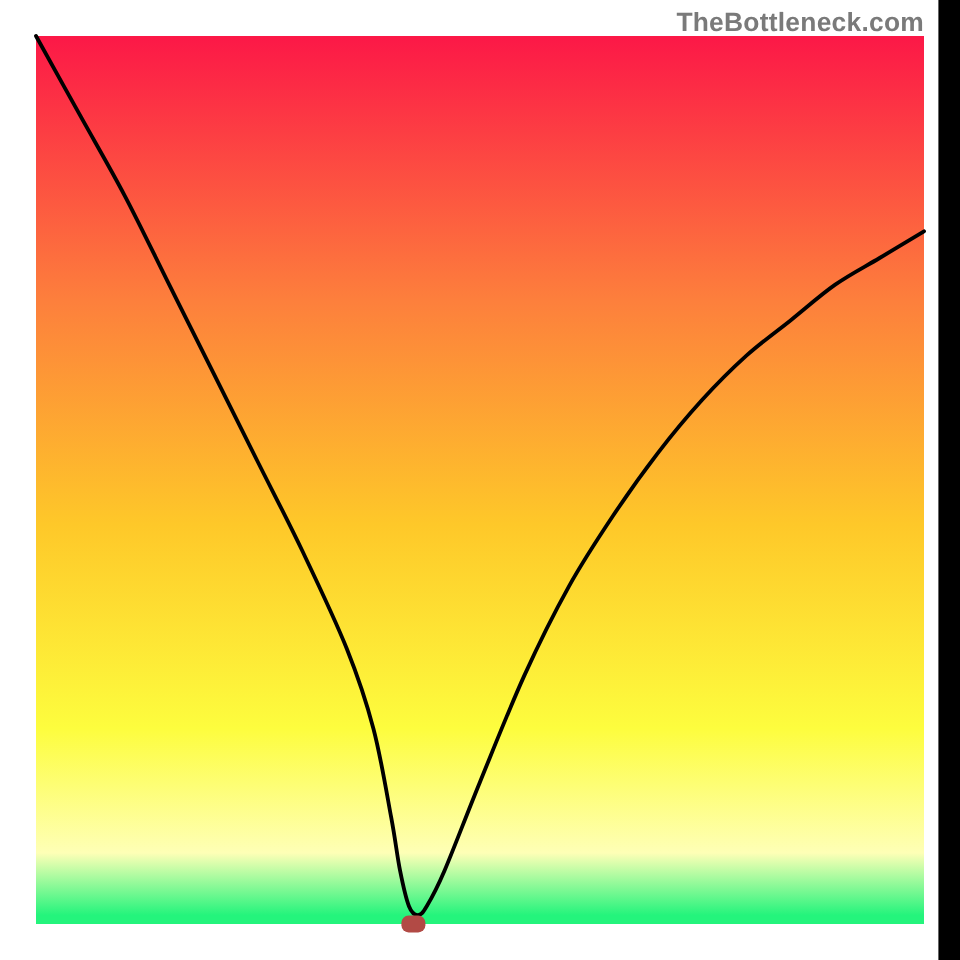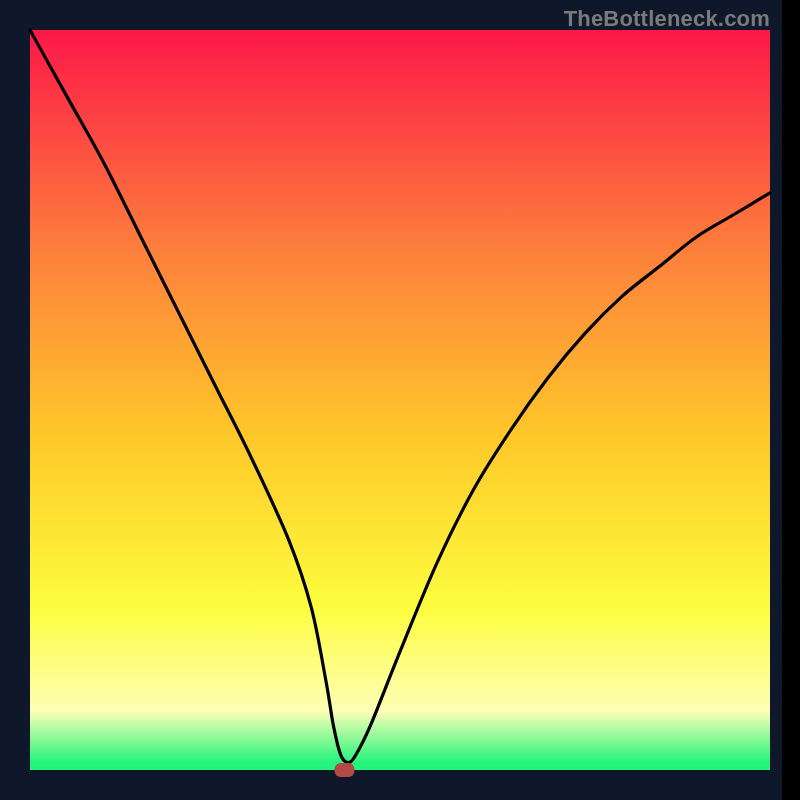--- a/index.html
+++ b/index.html
@@ -8,21 +8,21 @@
     width: 800px;
     height: 800px;
     background: #000;
     font-family: Arial, Helvetica, sans-serif;
     overflow: hidden;
   }
   .frame {
     position: relative;
     width: 782px;
     height: 800px;
-    background: #0f172a;
+    background: #ffffff;
   }
   .watermark {
     position: absolute;
     top: 6px;
     right: 12px;
     color: #7a7a7a;
     font-size: 22px;
     font-weight: 600;
     z-index: 5;
     letter-spacing: 0.2px;

